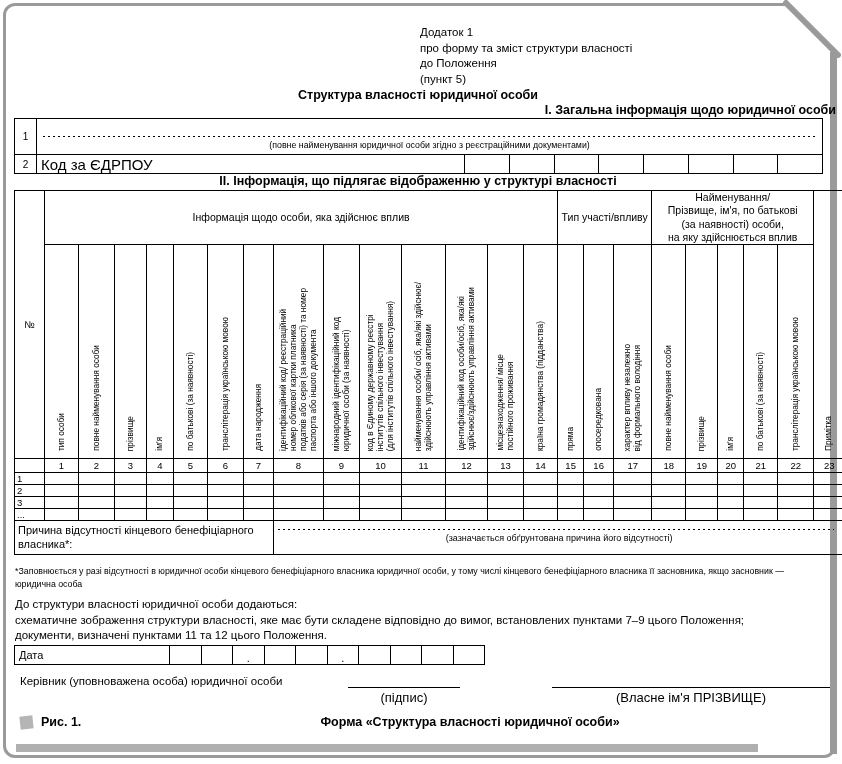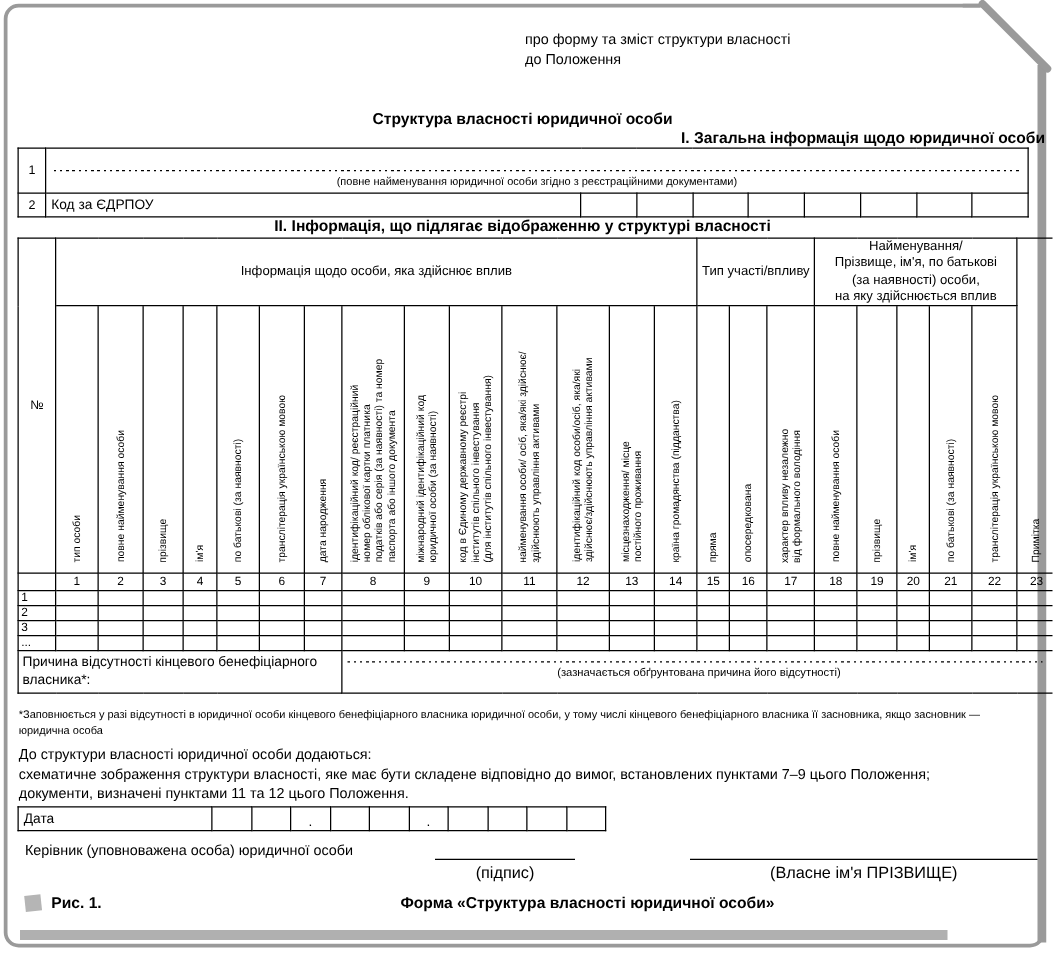--- a/index.html
+++ b/index.html
@@ -18,21 +18,21 @@
   .title2 { position:absolute; left:0; top:103px; width:836px; text-align:right; font-size:12.5px; font-weight:bold; }
   .title3 { position:absolute; left:0; top:174px; width:836px; text-align:center; font-size:12.5px; font-weight:bold; }
 
   table { border-collapse:collapse; table-layout:fixed; }
   td { border:1px solid #000; overflow:hidden; }
 
   .gen { position:absolute; left:14px; top:118px; width:808px; border:1.5px solid #000; }
   .gen .gnum { text-align:center; vertical-align:middle; font-size:10px; }
   .gen .g1 td { height:36px; }
   .gen .g2 td { height:19px; }
-  .gen .glabel { font-size:11px; padding-left:4px; vertical-align:middle; }
+  .gen .glabel { font-size:15px; padding-left:4px; vertical-align:middle; }
   .dashline { height:1px; margin:12px 6px 0 6px;
     background:repeating-linear-gradient(90deg,#000 0 2px,transparent 2px 5px); }
   .gnote { text-align:center; font-size:8.8px; margin-top:3px; }
 
   .own { position:absolute; left:14px; top:190px; width:808px; border:1.5px solid #000; }
   .own .no-head { text-align:center; vertical-align:middle; font-size:10px; }
   .own .group { text-align:center; vertical-align:middle; font-size:10.5px; line-height:1.25; height:54px; }
   .pre { white-space:pre-line; }
   .vcell { vertical-align:bottom; text-align:center; padding:2px 0 3px 0; }
   .vrow td { height:214px; }
@@ -71,22 +71,24 @@
 <div class="shadow-right"></div>
 <div class="shadow-bottom"></div>
 
 <svg class="dogear" viewBox="0 0 72 64">
   <rect x="14" y="0" width="58" height="52" fill="#ffffff"></rect>
   <line x1="0" y1="4.5" x2="18" y2="4.5" stroke="#9a9a9a" stroke-width="3"></line>
   <line x1="16" y1="3" x2="68" y2="55" stroke="#9a9a9a" stroke-width="6" stroke-linecap="round"></line>
 </svg>
 
 <div class="appendix">
+  <div>Додаток 1</div>
   <div>про форму та зміст структури власності</div>
   <div>до Положення</div>
+  <div>(пункт 5)</div>
 </div>
 
 <div class="title1">Структура власності юридичної особи</div>
 <div class="title2">І. Загальна інформація щодо юридичної особи</div>
 
 <table class="gen">
   <colgroup>
     <col style="width:22px">
       <col style="width:428px">
     <col style="width:44.75px">

